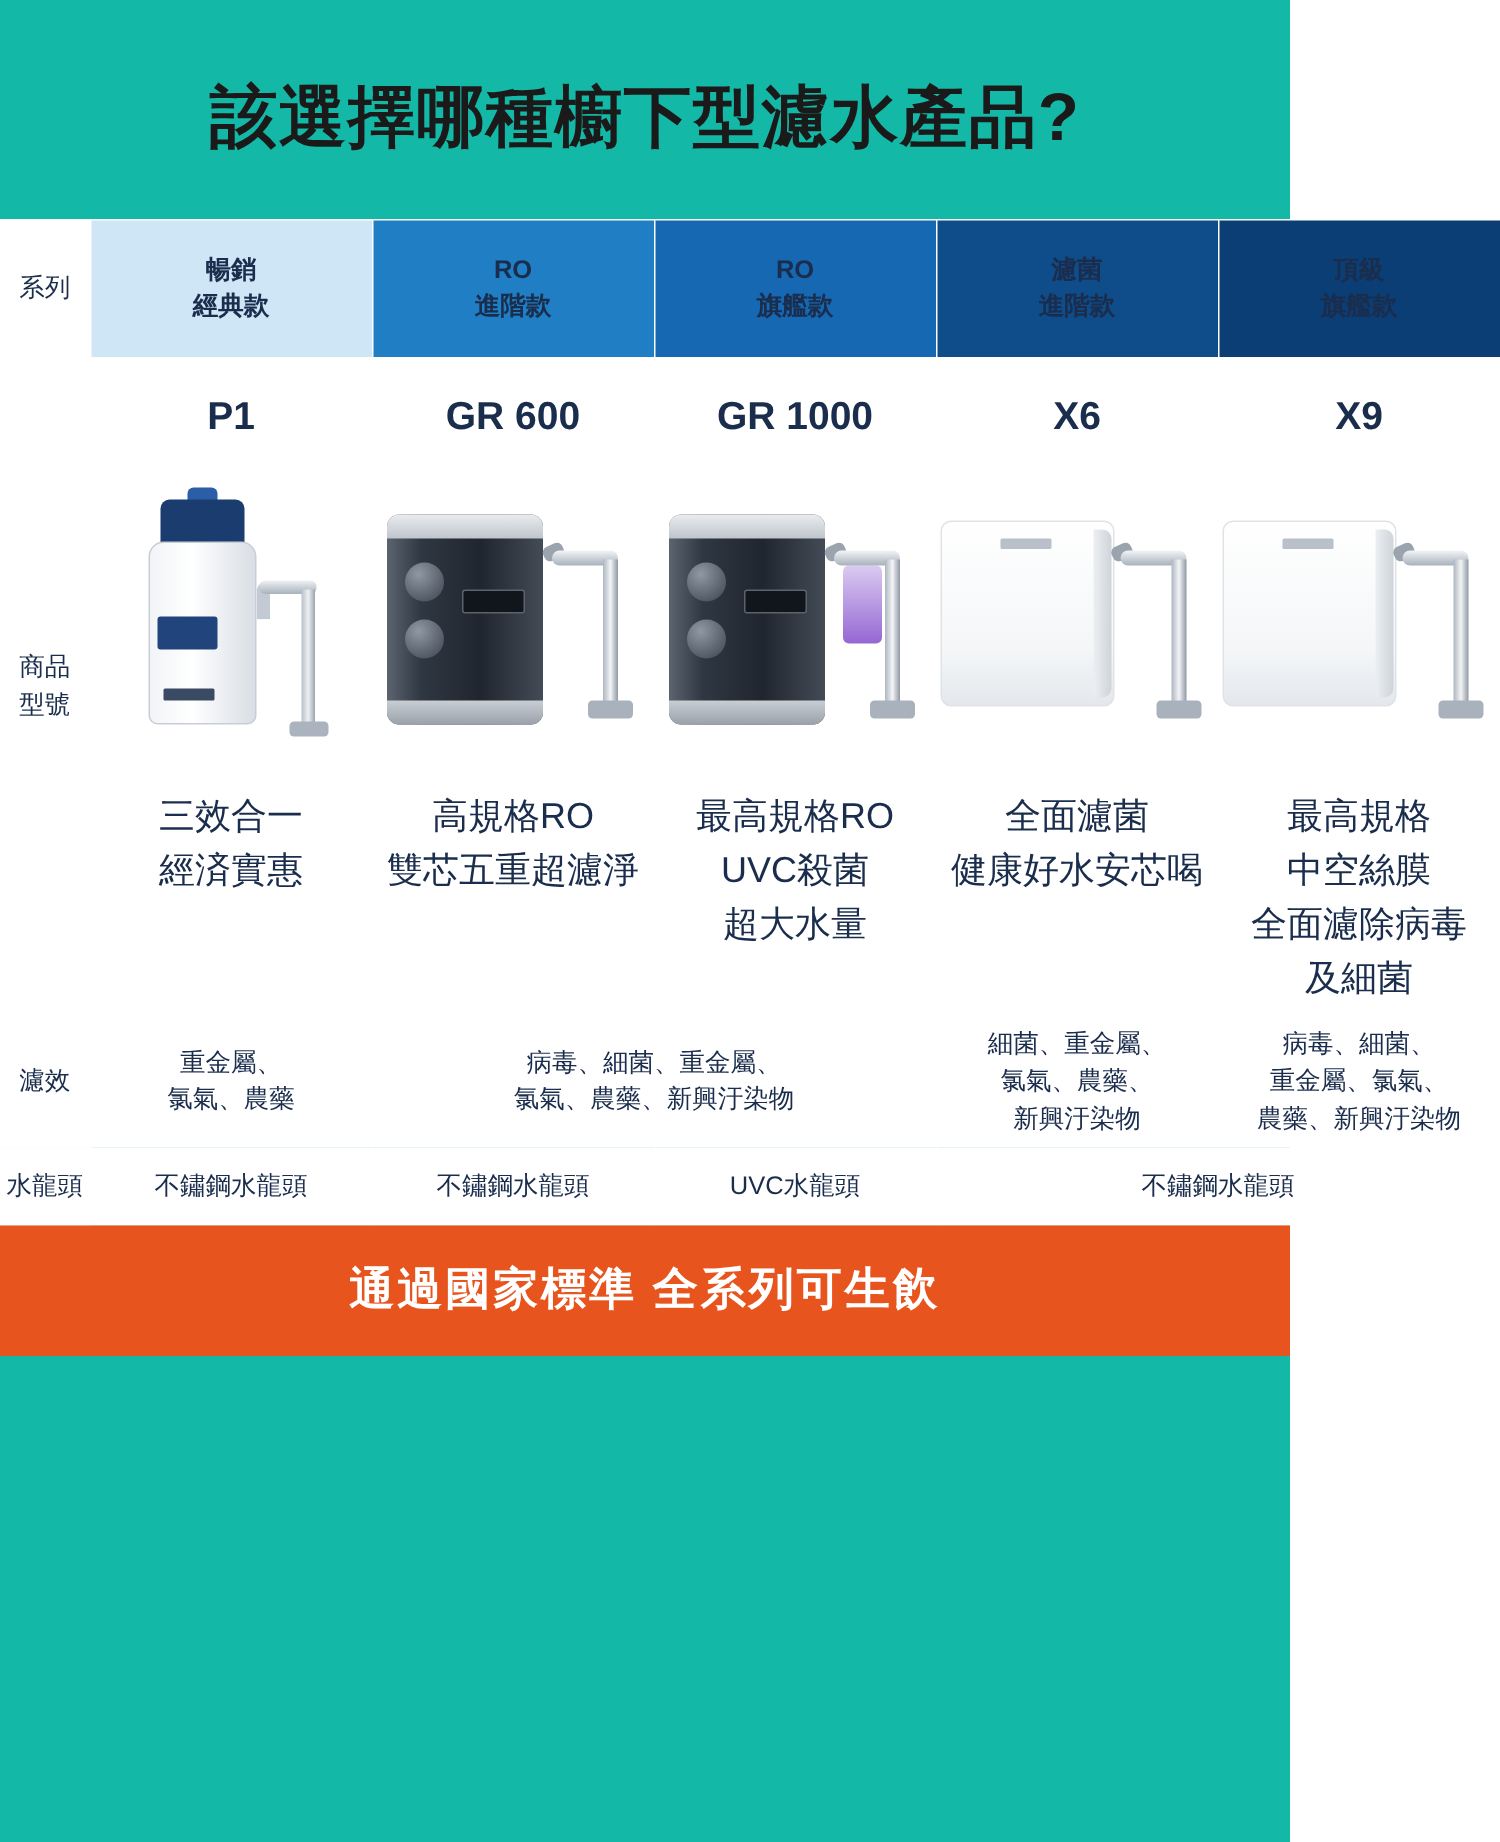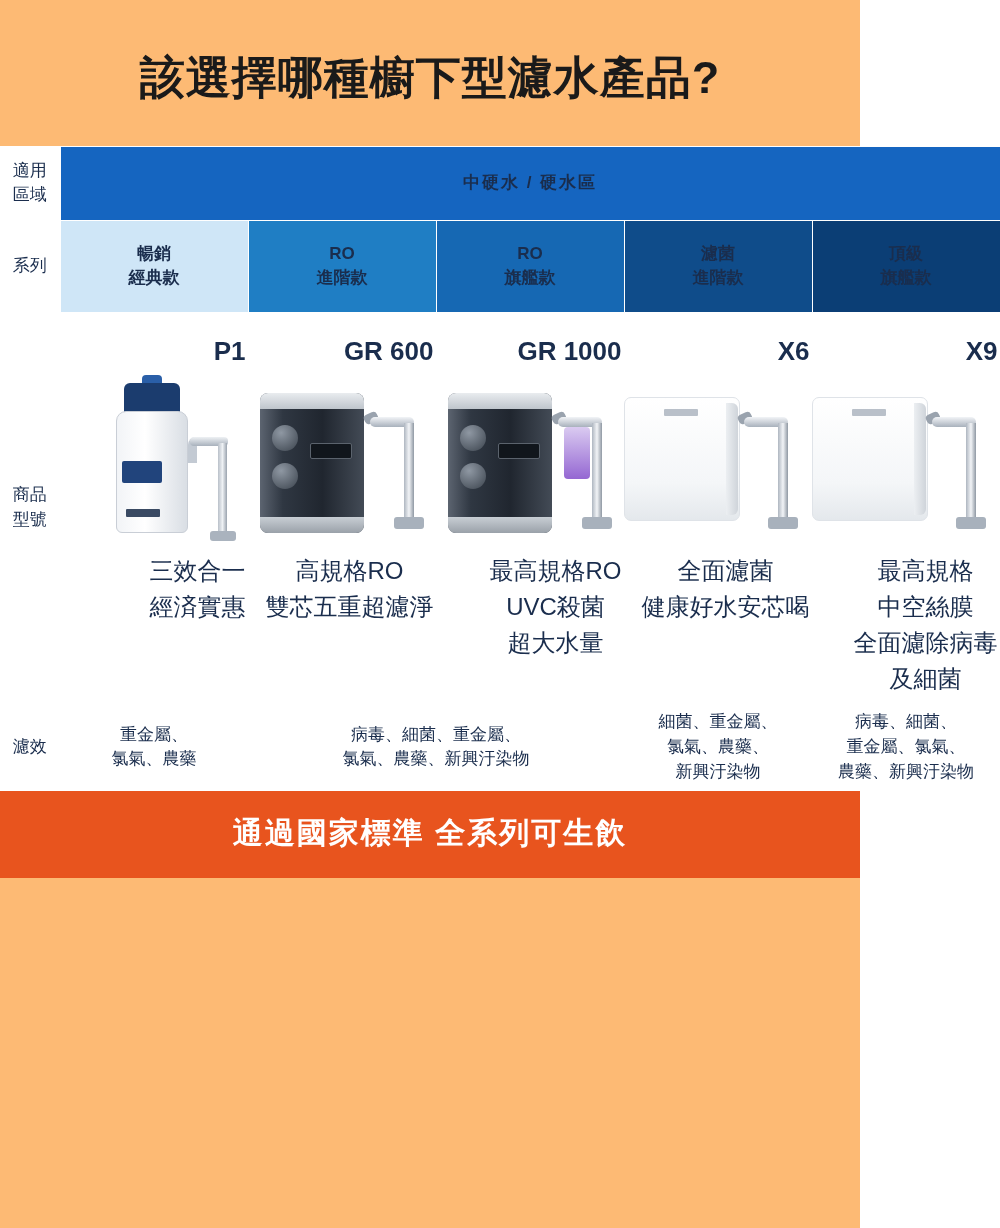--- a/index.html
+++ b/index.html
@@ -6,21 +6,21 @@
   html, body {
     margin: 0; padding: 0;
     width: 1000px;
     background: #ffffff;
     font-family: "Liberation Sans", "DejaVu Sans", sans-serif;
   }
   .page {
     width: 860px;
     min-height: 1228px;
     position: relative;
-    background: #fdba74;
+    background: #14b8a6;
   }
   
   .title {
     text-align: center;
     font-size: 45px;
     font-weight: bold;
     color: #1a1a1a;
     letter-spacing: 1px;
     padding: 52px 0 42px 0;
     line-height: 1.15;
@@ -82,23 +82,24 @@
     padding-bottom: 4px;
   }
   .prod-cell {
     height: 300px;
     background: #ffffff;
     vertical-align: top;
   }
   .prod-inner {
     display: flex;
     flex-direction: column;
-    align-items: flex-end;
+    align-items: center;
     justify-content: flex-start;
     height: 100%;
+    gap: 24px;
   }
   .prod-img {
     height: 165px;
     display: flex;
     align-items: flex-end;
     justify-content: center;
     margin-top: 4px;
   }
   .prod-desc {
     font-size: 24px;
@@ -178,27 +179,20 @@
     <colgroup>
       <col style="width:60px">
       <col style="width:188px">
       <col style="width:188px">
       <col style="width:188px">
       <col style="width:188px">
       <col style="width:188px">
     </colgroup>
 
     <tbody>
-        <tr>
-      <td class="lbl">
-        <div>適用</div>
-        <div>區域</div>
-      </td>
-      <td class="hdr-region" colspan="5">中硬水 / 硬水區</td>
-    </tr>
 
     <tr>
       <td class="lbl">系列</td>
       <td class="series-cell s-light">
         <div>暢銷</div>
         <div>經典款</div>
       </td>
       <td class="series-cell s-mid">
         <div>RO</div>
         <div>進階款</div>
@@ -368,18 +362,25 @@
         <div>新興汙染物</div>
       </td>
       <td class="c-eff">
         <div>病毒、細菌、</div>
         <div>重金屬、氯氣、</div>
         <div>農藥、新興汙染物</div>
       </td>
     </tr>
 
 
+    <tr class="row-white">
+      <td class="lbl">水龍頭</td>
+      <td class="c-tap">不鏽鋼水龍頭</td>
+      <td class="c-tap">不鏽鋼水龍頭</td>
+      <td class="c-tap">UVC水龍頭</td>
+      <td class="c-tap" colspan="2">不鏽鋼水龍頭</td>
+    </tr>
 
   </tbody>
     </table>
 
   <div class="footer">通過國家標準 全系列可生飲</div>
 </div>
 
 </body></html>

